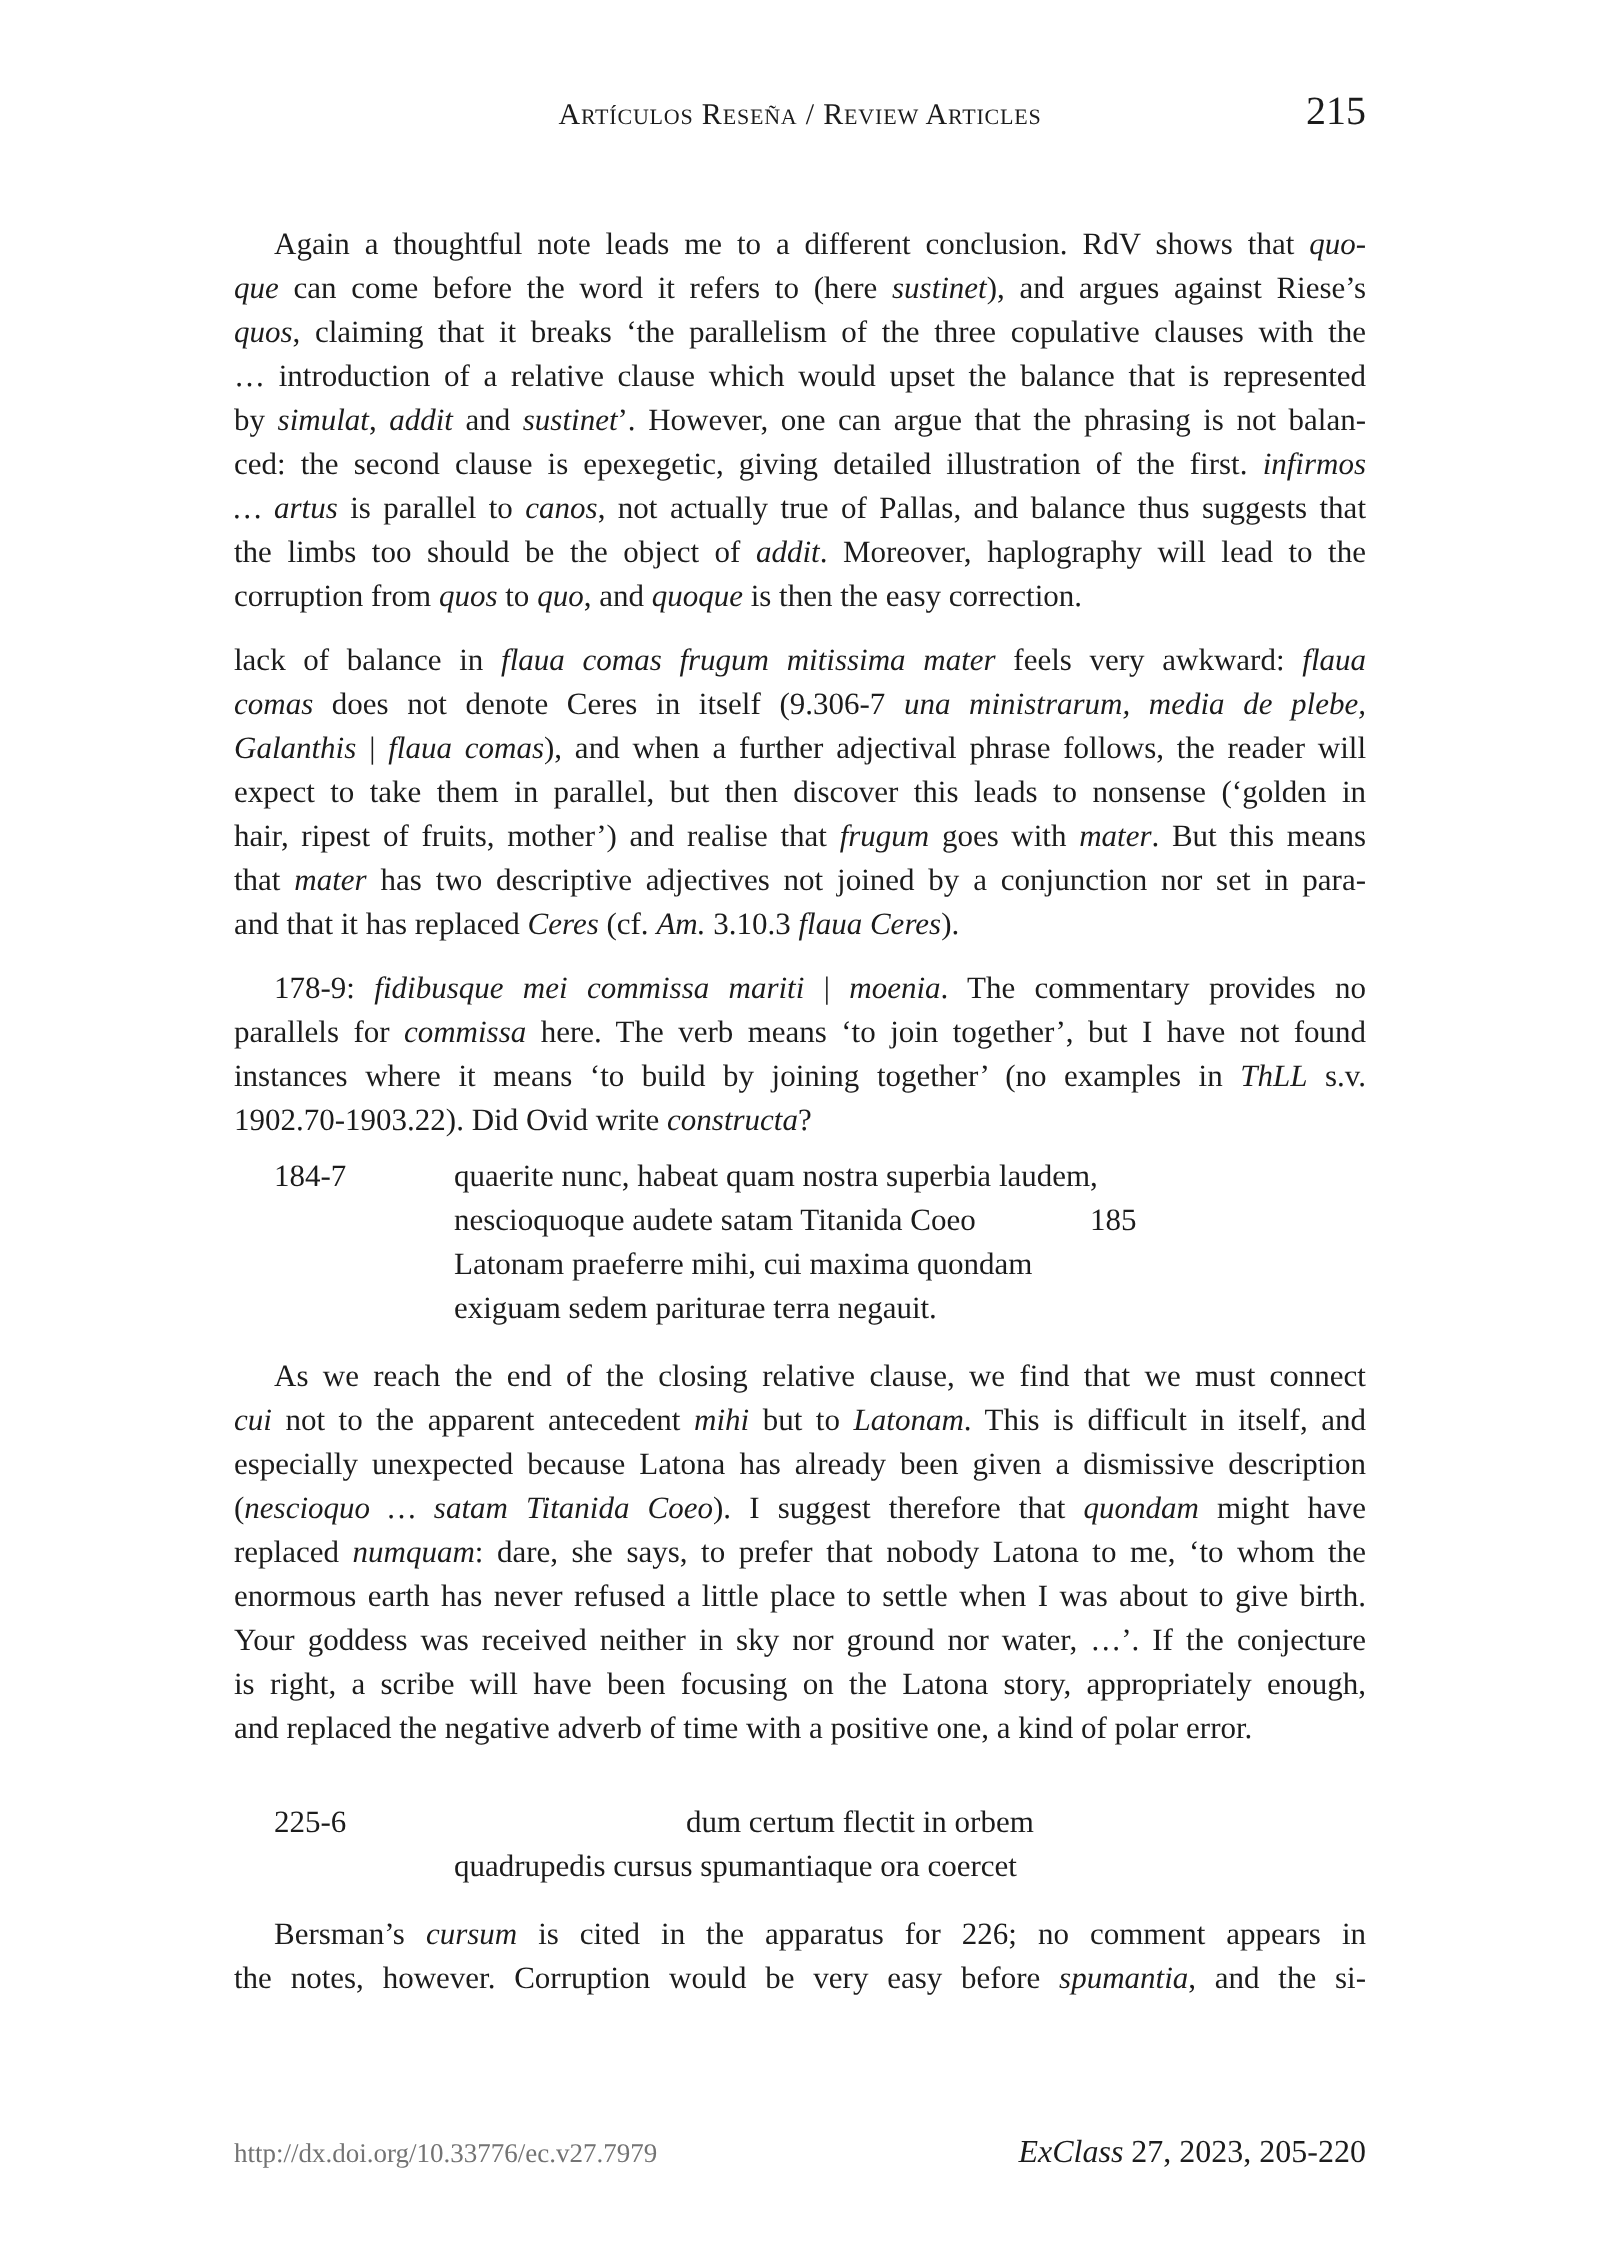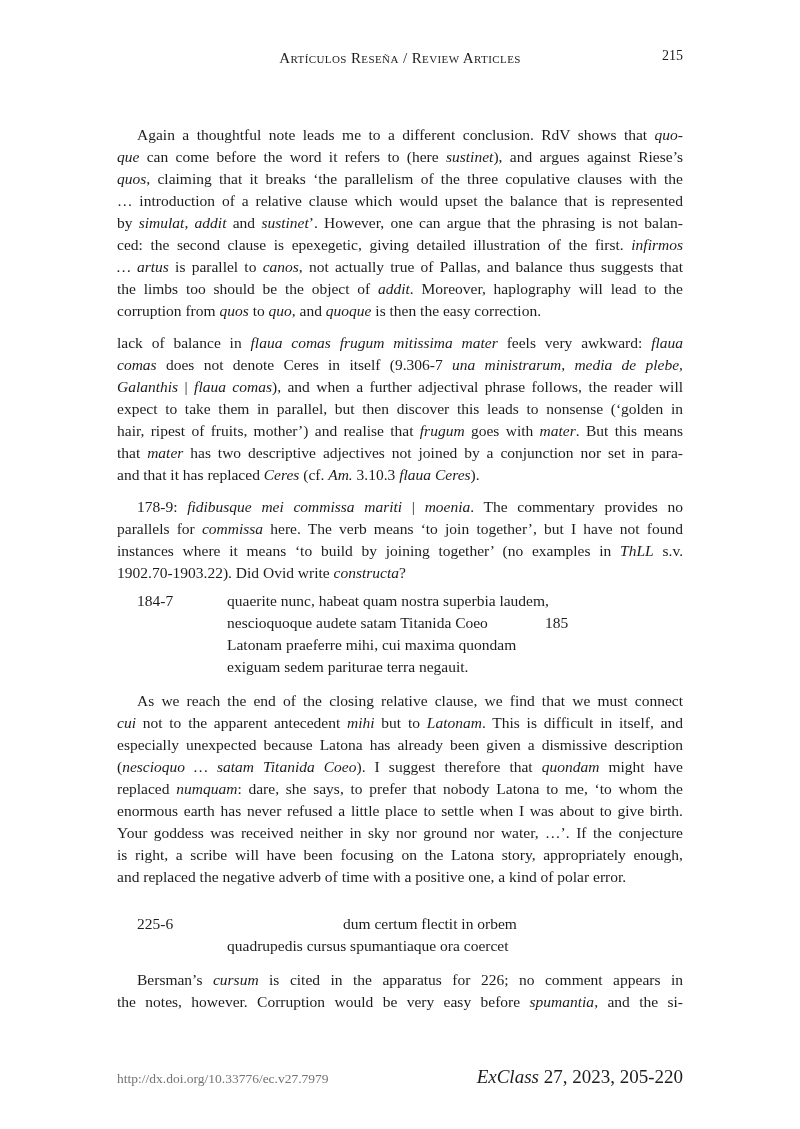--- a/index.html
+++ b/index.html
@@ -16,43 +16,43 @@
   
   .hdr{position:absolute;top:47px;left:117px;right:117px;height:22px;}
   .running-head{
     text-align:center;
     font-variant:small-caps;
     letter-spacing:0.4px;
     font-size:15px;
   }
   .page-number{
     position:absolute;right:0;top:-2px;
-    font-size:14px;
+    font-size:20px;
     margin-left:32px;
   }
   
   .body{position:absolute;top:112px;left:117px;right:117px;}
   .para{margin:10px 0 0 0;}
-  .para:first-child{margin-top:12px;}
+  .para:first-child{margin-top:0;}
   .line{min-height:22px;}
   .line.j{text-align:justify;text-align-last:justify;}
   .para .line.first{text-indent:20px;}
   
   .verse{position:relative;margin:6px 0 12px 0;padding-left:110px;}
   .vlabel{position:absolute;left:20px;top:0;}
   .vline{position:relative;}
   .vline.partial{margin-left:116px;margin-top:25px;}
   .vnum{position:absolute;left:318px;top:0;}
   
   .ftr{
     position:absolute;top:1066px;left:117px;right:117px;
     display:flex;justify-content:space-between;align-items:baseline;
   }
   .doi{font-size:13.5px;color:#737373;}
-  .cite{font-size:19px;}
+  .cite{font-size:16px;}
   i{font-style:italic;}
 </style>
 </head>
 <body>
 
 <div class="page">
 
   <div class="hdr">
     <div class="running-head">Artículos Reseña / Review Articles</div>
     <div class="page-number">215</div>

